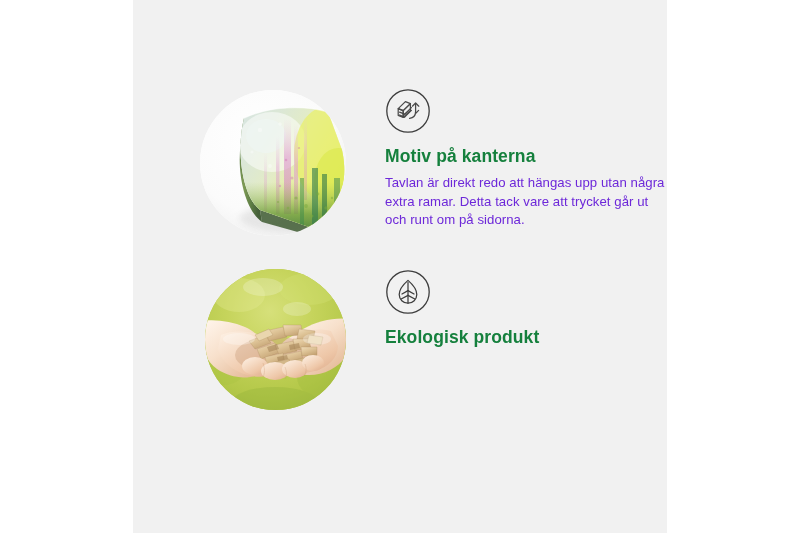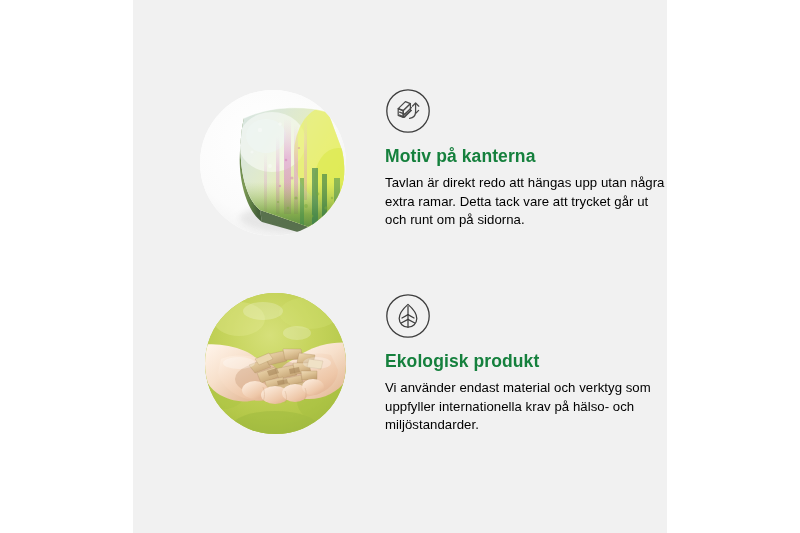--- a/index.html
+++ b/index.html
@@ -31,21 +31,21 @@
     background: #f1f1f1;
   }
 
   
   .feature-block {
     position: absolute;
     left: 0;
     width: 534px;
   }
   #feature-block-edges   { top: 70px;  height: 190px; }
-  #feature-block-eco     { top: 273px; height: 190px; padding-left: 17px; }
+  #feature-block-eco     { top: 249px; height: 190px; padding-left: 17px; }
 
   
   .photo-circle {
     position: absolute;
     border-radius: 50%;
     overflow: hidden;
   }
   #photo-circle-edges {
     left: 67px;
     top: 20px;
@@ -84,21 +84,21 @@
     font-size: 17.5px;
     font-weight: 600;
     line-height: 1.2;
     color: #15803d;
     letter-spacing: 0.1px;
   }
   .feature-body {
     margin: 0;
     font-size: 13.2px;
     line-height: 1.42;
-    color: #000000;
+    color: #6d28d9;
     letter-spacing: 0.05px;
   }
 </style>
 </head>
 <body>
 
 <div id="page-root">
 
   <div id="content-panel">
 
@@ -351,18 +351,17 @@
 
             <path d="M23,21.6 L17.0,25.0"></path>
             <path d="M23,21.6 L29.0,25.0"></path>
             <path d="M23,26.4 L16.2,30.0"></path>
             <path d="M23,26.4 L29.8,30.0"></path>
           </svg>
         </span>
 
         <h3 class="feature-title">Ekologisk produkt</h3>
 
-        <p class="feature-body">Vi använder endast material och verktyg som uppfyller internationella krav på hälso- och miljöstandarder.</p>
       </div>
     </div>
 
   </div>
 </div>
 
 </body></html>

